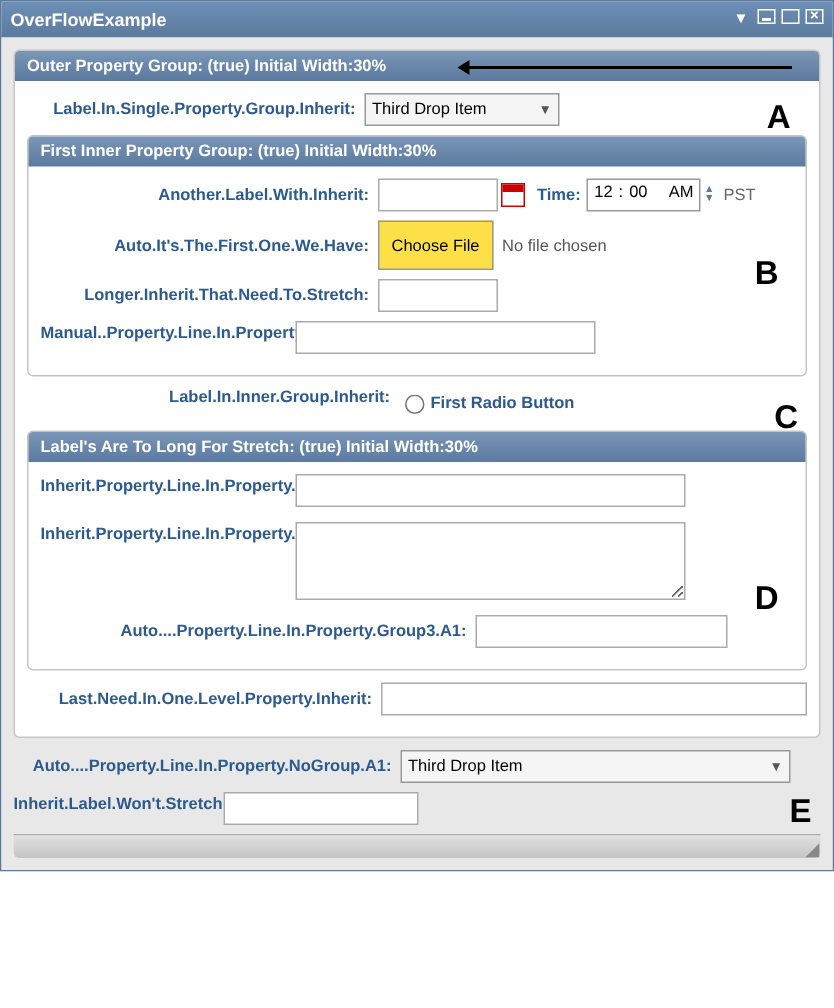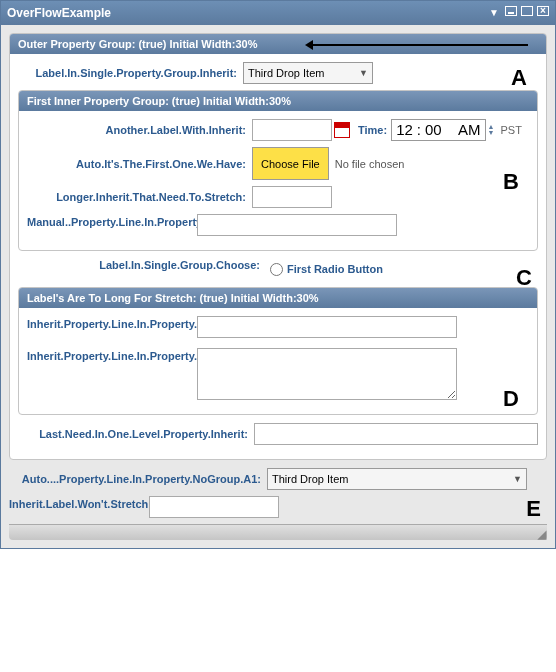--- a/index.html
+++ b/index.html
@@ -19,21 +19,21 @@
   .flabel.w225 { width: 225px; }
   .flabel.w290 { width: 290px; }
   .fwrap170 { width:170px; flex-shrink:0; color:#2c5a8f; font-weight:bold; text-align:right; padding-right:6px; font-size:11px; line-height:16px; }
   .finput { border: 1px solid #aaa; height: 22px; padding: 2px 4px; font-size: 11px; }
   .finput.w80 { width: 80px; }
   .finput.w260 { width: 260px; }
   .fselect { border:1px solid #999; height:22px; width:130px; background:#f5f5f5; display:inline-flex; align-items:center; padding:0 4px; font-size:11px; justify-content:space-between; }
   .fselect-wide { width:260px; }
   .chev { color:#555; font-size:9px; }
   .time-lbl { color:#2c5a8f; font-weight:bold; margin: 0 4px 0 8px; }
-  .timebox { border:1px solid #999; height:22px; padding:2px 4px; display:inline-flex; align-items:flex-end; gap:4px; font-size:15px; }
+  .timebox { border:1px solid #999; height:22px; padding:2px 4px; display:inline-flex; align-items:flex-start; gap:4px; font-size:11px; }
   .calicon { width:16px; height:16px; margin-left:2px; display:inline-block; background: linear-gradient(#fff,#fff); border:1px solid #c00; position:relative; }
   .calicon::before { content:""; position:absolute; top:0; left:0; right:0; height:5px; background:#c00; }
   .tz { color:#666; margin-left:6px; }
   .filebtn { border:1px solid #999; background:#fde047; height:33px; padding:2px 8px; font-size:11px; }
   .filetxt { color:#555; margin-left:6px; font-size:11px; }
   .radios { padding-left: 4px; }
   .radio-row { display:flex; align-items:center; gap:4px; height:20px; }
   .radio-lbl { color:#2c5a8f; font-weight:bold; }
   .textarea { border:1px solid #aaa; width:260px; height:52px; resize:both; font-size:11px; }
   .letter { position:absolute; font-weight:bold; font-size:22px; color:#000; font-family: Arial; }
@@ -105,41 +105,45 @@
               <input class="finput w80" style="">
             </div>
             <div class="frow" style="align-items:flex-start;">
               <div class="fwrap170">Manual..Property.Line.In.Property.Group4.M1:</div>
               <input class="finput" style="width: 200px;">
             </div>
           </div>
         </div>
 
         <div class="frow" style="align-items:flex-start; position:relative; margin-top:4px;">
-          <div class="flabel" style="width:248px;">Label.In.Single.Group.Choose:</div>
+          <div class="flabel" style="width:248px;">Label.In.Inner.Group.Inherit:</div>
           <div class="radios">
             <div class="radio-row">
               <input type="radio" name="r1" style="">
               <span class="radio-lbl">First Radio Button</span>
             </div>
           </div>
           <div class="letter" style="top:6px; right:6px;">C</div>
         </div>
 
         <div class="pgroup" style="position:relative;">
           <div class="pgroup-hd">Label's Are To Long For Stretch: (true) Initial Width:30%</div>
           <div class="letter" style="top:98px; right:18px;">D</div>
           <div class="pgroup-bd">
             <div class="frow" style="align-items:flex-start;">
               <div class="fwrap170">Inherit.Property.Line.In.Property.Text.To.Long.To.Fit.Group3.H1:</div>
               <input class="finput w260" style="">
             </div>
             <div class="frow" style="align-items:flex-start; margin-top:10px;">
               <div class="fwrap170">Inherit.Property.Line.In.Property.Group3.H2:</div>
               <textarea class="textarea" style=""></textarea>
+            </div>
+            <div class="frow" style="margin-top:10px;">
+              <div class="flabel w290">Auto....Property.Line.In.Property.Group3.A1:</div>
+              <input class="finput" style="width: 168px;">
             </div>
           </div>
         </div>
 
         <div class="frow">
           <div class="flabel" style="width:236px;">Last.Need.In.One.Level.Property.Inherit:</div>
           <input class="finput" style="flex: 1 1 0%;">
         </div>
       </div>
     </div>

